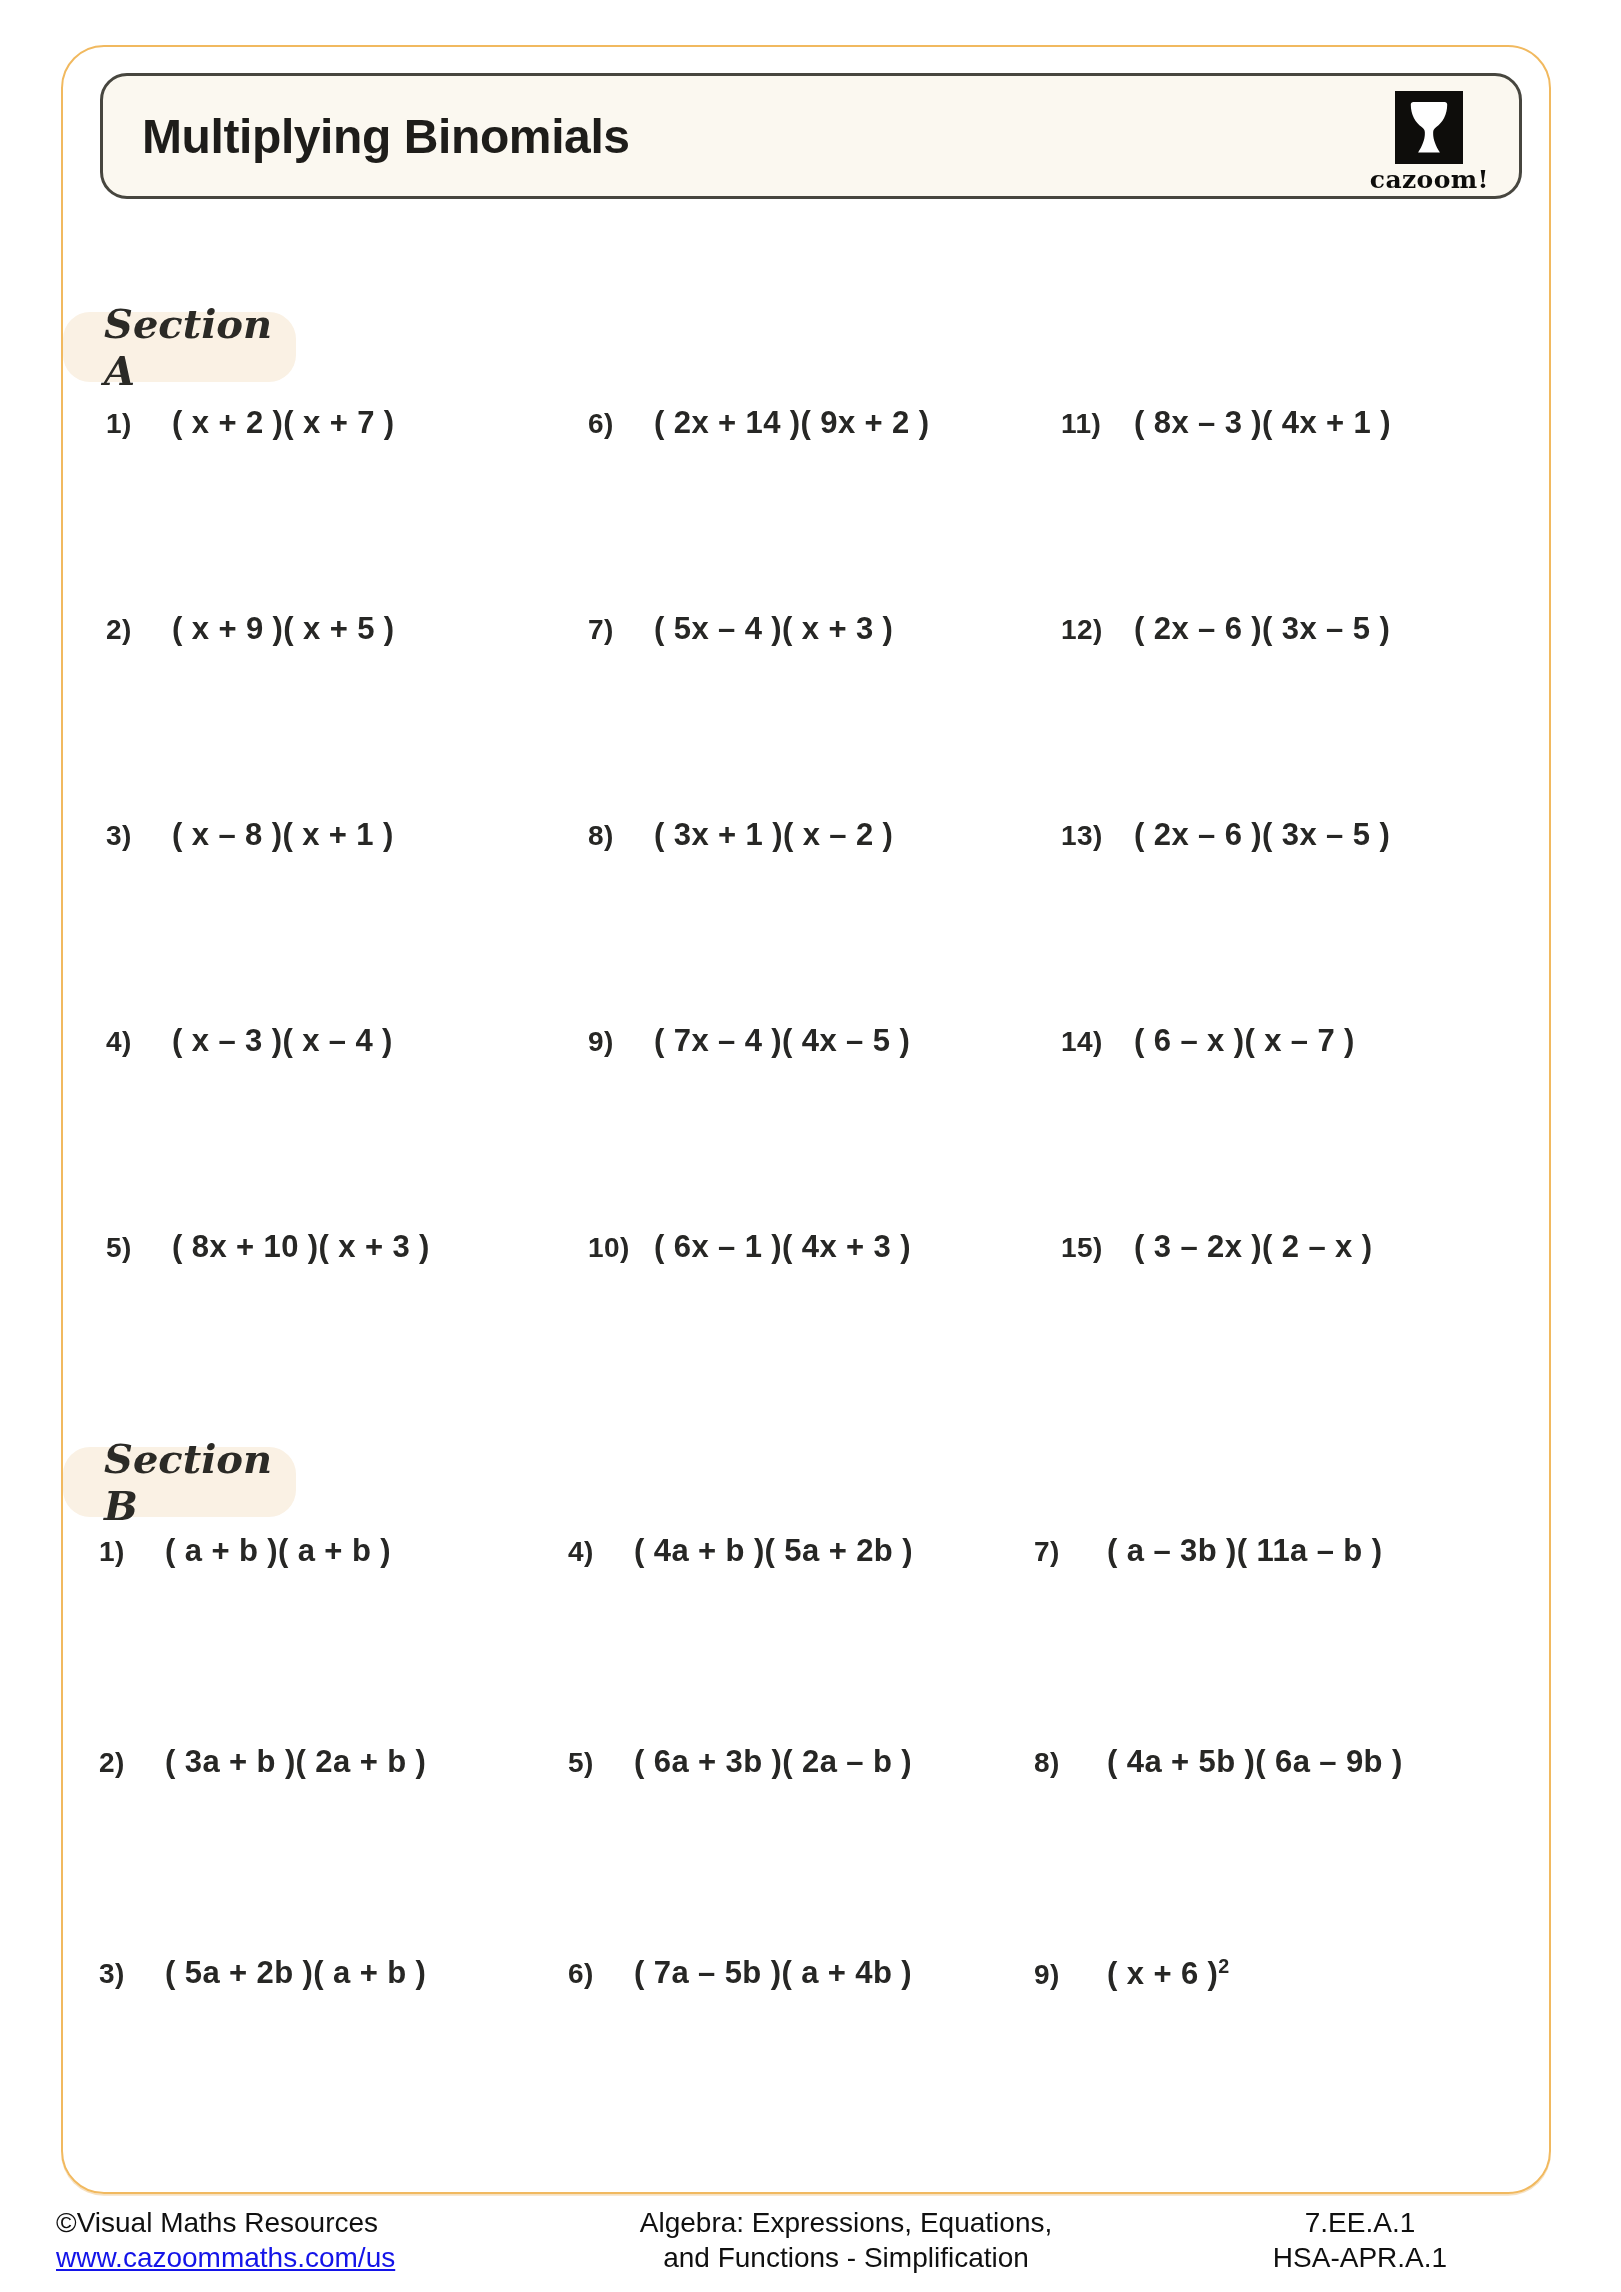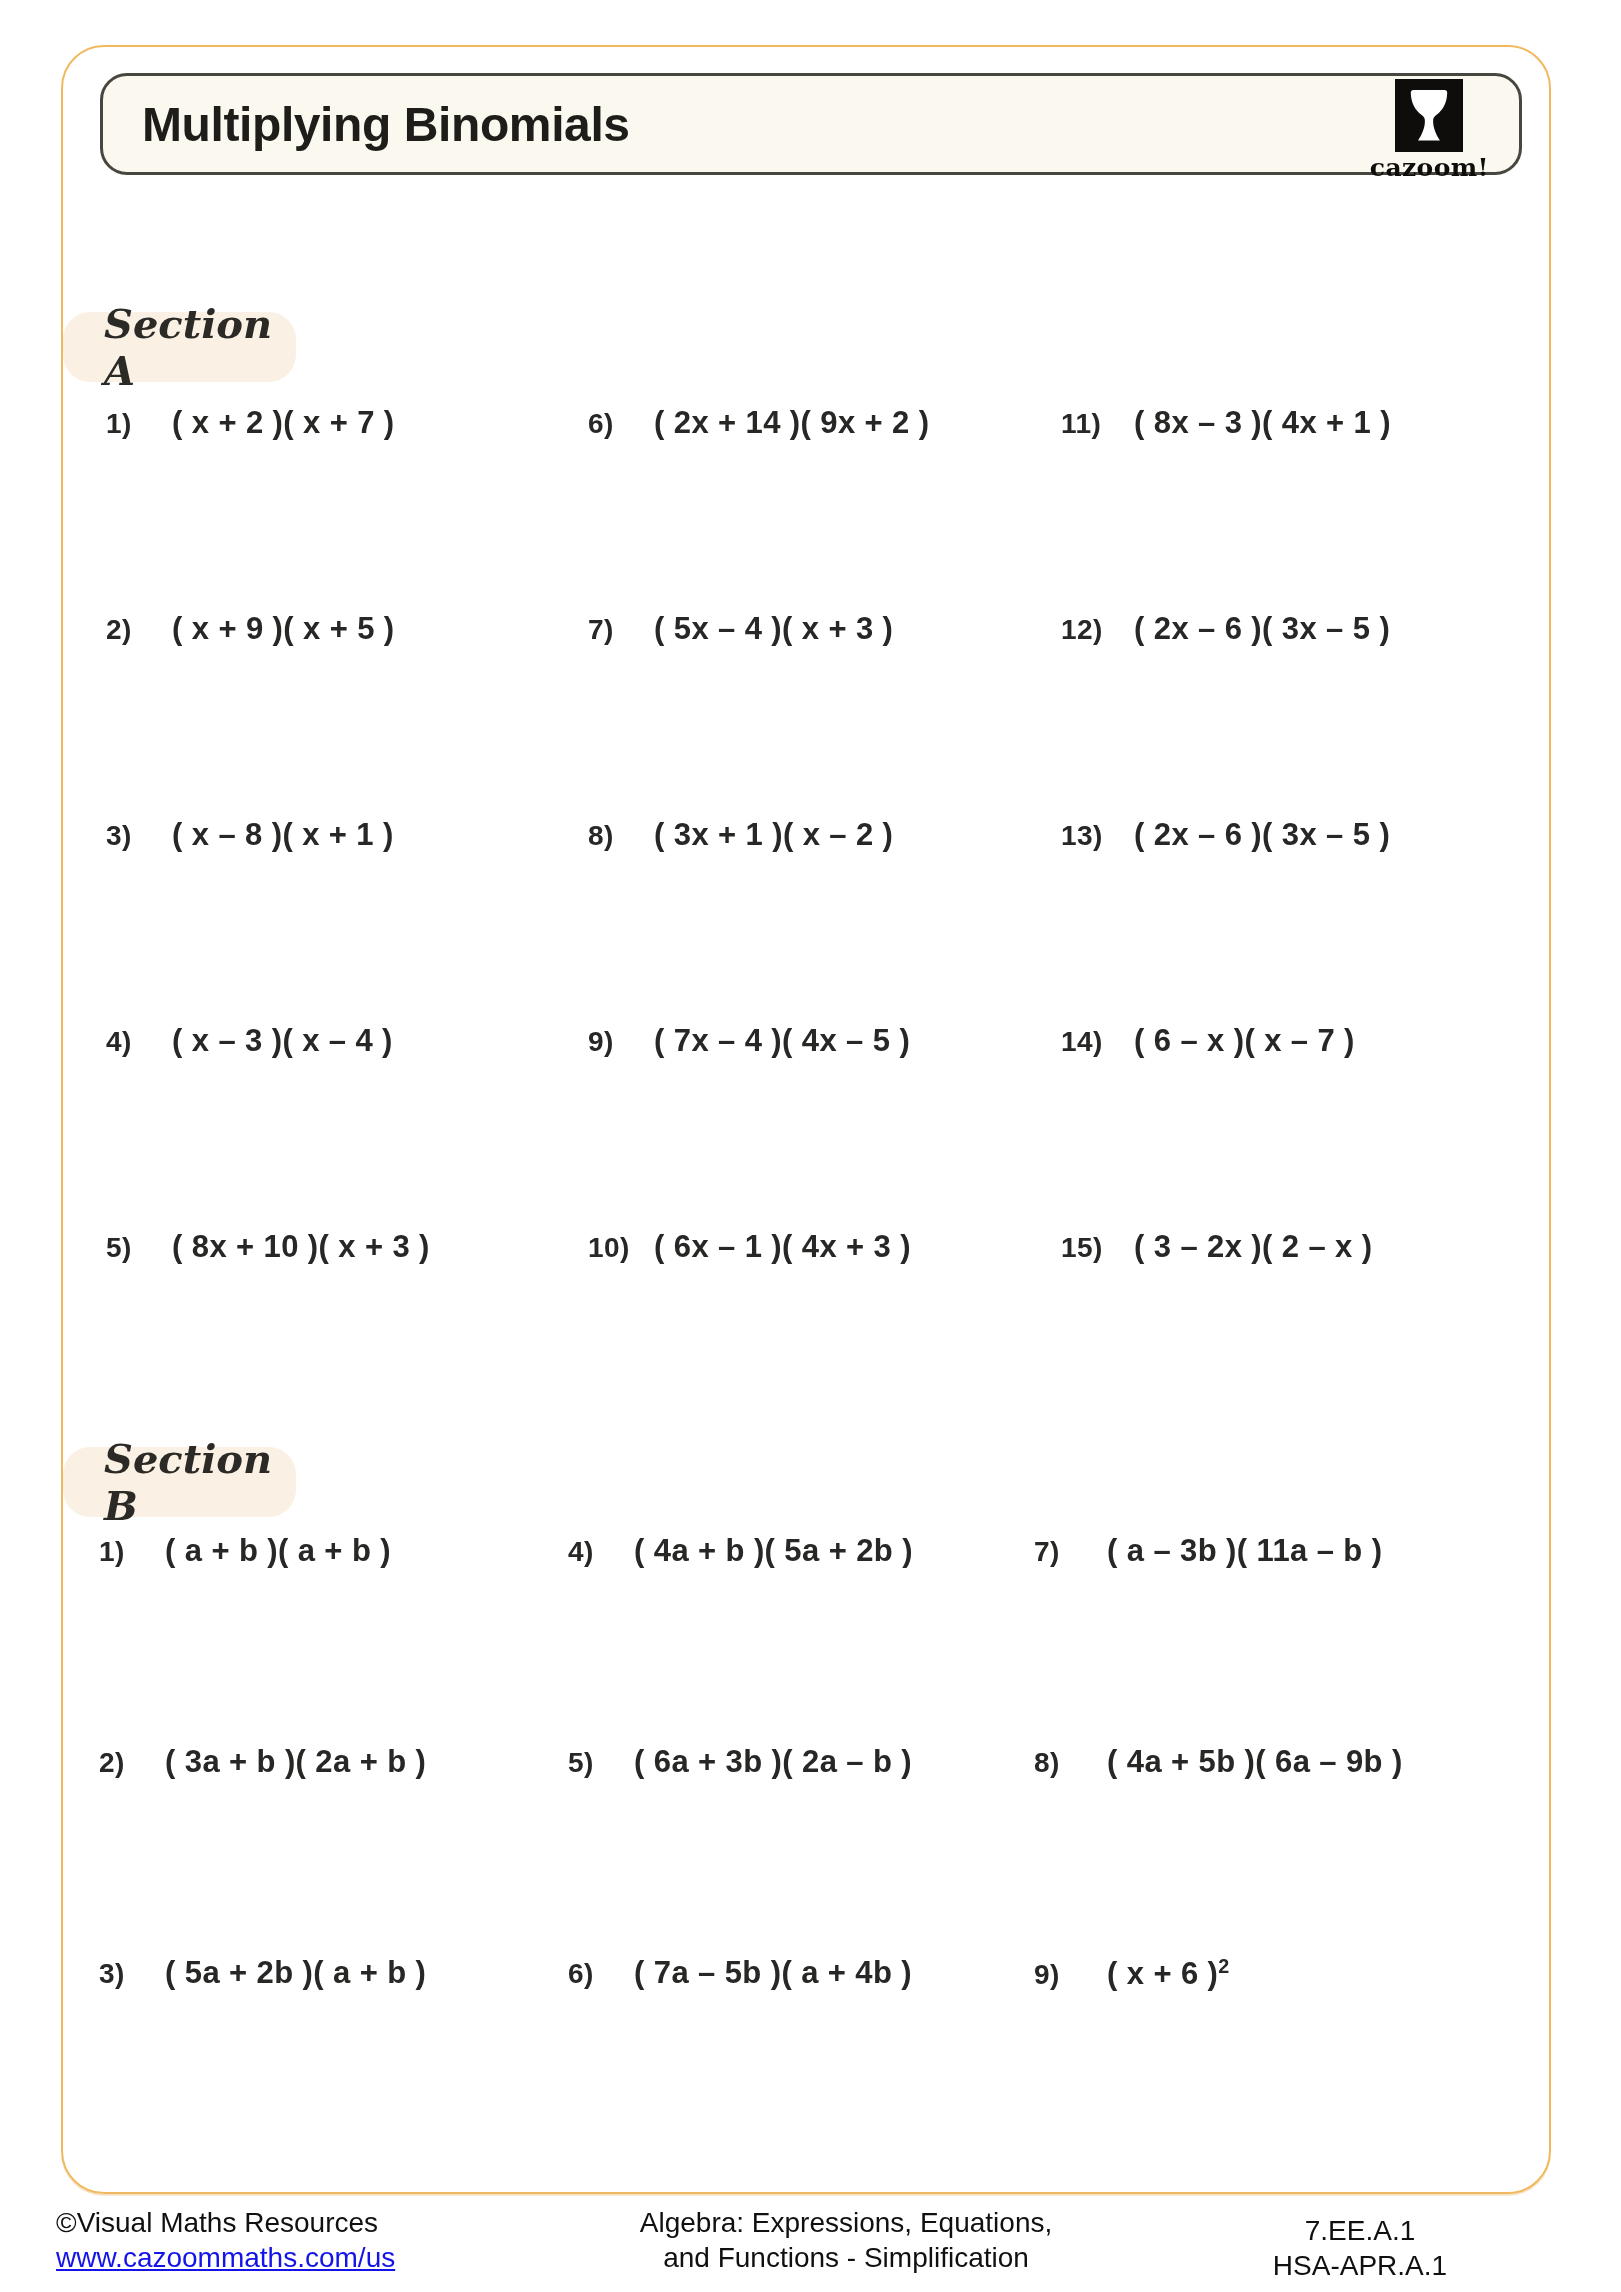--- a/index.html
+++ b/index.html
@@ -16,21 +16,21 @@
     left: 61px; top: 45px;
     width: 1490px; height: 2149px;
     border: 2.7px solid #F1B95F;
     border-radius: 43px;
     box-sizing: border-box;
     box-shadow: 0 1.8px 0 rgba(230,170,80,0.35);
   }
   .header-box {
     position: absolute;
     left: 100px; top: 73px;
-    width: 1422px; height: 102px;
+    width: 1422px; height: 126px;
     box-sizing: border-box;
     background: #FBF8F0;
     border: 3.6px solid #47463F;
     border-radius: 27px;
     display: flex;
     align-items: center;
     justify-content: space-between;
     padding: 0 30px 0 39px;
   }
   .worksheet-title {
@@ -124,21 +124,21 @@
   .footer {
     position: absolute;
     left: 0; top: 2205px;
     width: 1622px;
     font-size: 28px;
     color: #101010;
     line-height: 35px;
   }
   .footer-left { position: absolute; left: 56px; top: 0; }
   .footer-center { position: absolute; left: 846px; top: 0; transform: translateX(-50%); text-align: center; }
-  .footer-right { position: absolute; left: 1360px; top: 0; transform: translateX(-50%); text-align: center; margin-top: 8px; }
+  .footer-right { position: absolute; left: 1360px; top: 0; transform: translateX(-50%); text-align: center; }
   .footer-link {
     color: #1414E8;
     text-decoration: underline;
     cursor: pointer;
   }
 </style>
 </head>
 <body>
 
 <div class="page">

